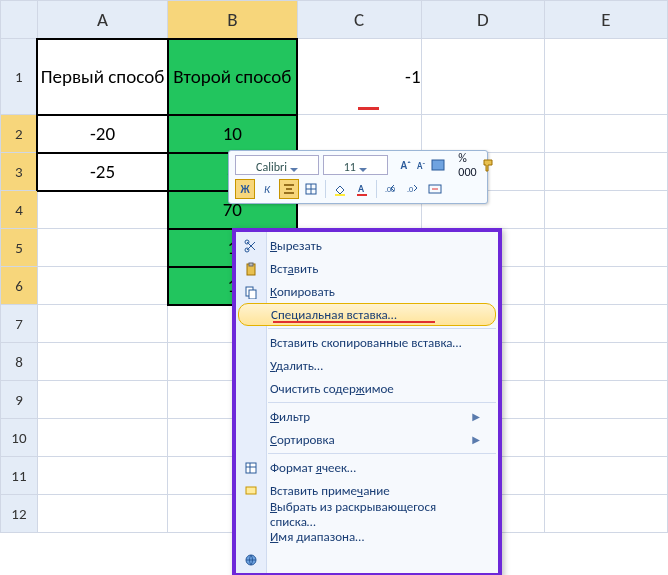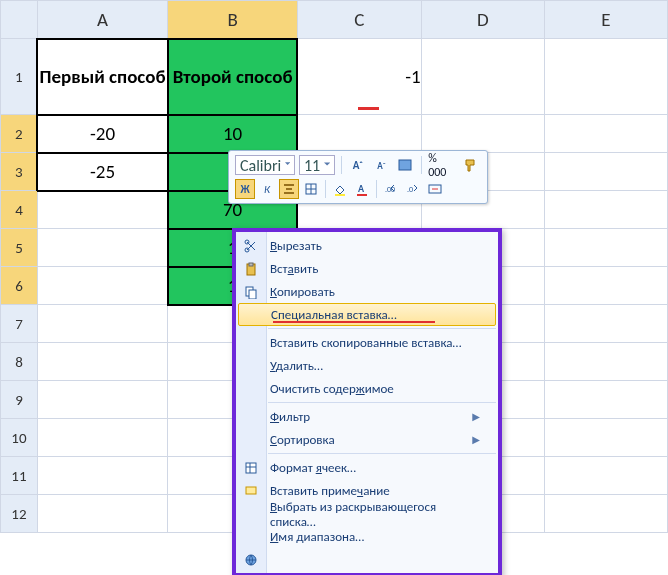--- a/index.html
+++ b/index.html
@@ -3,52 +3,52 @@
 <meta charset="utf-8">
 <style>
 html,body{margin:0;padding:0;font-family:Calibri,Arial,sans-serif;background:#fff;width:668px;height:575px;overflow:hidden}
 .sheet{border-collapse:collapse;table-layout:fixed}
 .sheet td,.sheet th{border:1px solid #d0d7e5;padding:0;position:relative;box-sizing:border-box}
 .hdr{background:#e4ecf7;color:#333;font-weight:normal;text-align:center;font-size:15px}
 .rowhdr{width:40px;height:38px;background:#e4ecf7;text-align:center;font-size:15px;color:#333}
 .colhdr{height:24px}
 .corner{background:#e4ecf7}
 .cell{width:140px;height:38px;font-size:19px;text-align:center;vertical-align:middle}
-.bold{font-weight:bold}
+.bold{font-weight:normal}
 .heavyT{border-top:2px solid #000 !important}
 .heavyB{border-bottom:2px solid #000 !important}
 .heavyL{border-left:2px solid #000 !important}
 .heavyR{border-right:2px solid #000 !important}
 .selhdr{background:#f7d67b}
 .sel{background:#22c55e}
 .c-underline{position:absolute;left:60px;right:42px;bottom:4px;height:3px;background:#e03030}
 .c-cell{text-align:right;padding-right:48px}
 
 
 .minibar{position:absolute;left:228px;top:150px;width:260px;height:54px;background:#f7fbff;border:1px solid #9cb6d6;border-radius:3px;padding:3px 6px;box-sizing:border-box;box-shadow:1px 1px 3px rgba(0,0,0,.2)}
 .minibar .row1{display:flex;align-items:center;gap:4px;height:22px;font-size:12px}
 .minibar .row2{display:flex;align-items:center;gap:2px;height:22px;margin-top:2px}
-.fontbox{border:1px solid #aac;background:#fff;height:18px;display:flex;align-items:center;padding:0 4px;font-size:16px;color:#355}
+.fontbox{border:1px solid #aac;background:#fff;height:18px;display:flex;align-items:flex-end;padding:0 20px;font-size:12px;color:#355}
 .fontname{width:50px}
 .fontsize{width:26px}
 .dd{width:8px;height:8px;display:inline-block}
 .dd svg{display:block}
 .ico{width:18px;height:18px;display:flex;align-items:center;justify-content:center;border:1px solid transparent;font-size:11px;color:#2a5a9a}
 .ico.active{border:1px solid #c79500;background:#f7d67b}
 .sep{width:1px;height:18px;background:#c7d6ea;margin:0 2px}
 .pct{font-size:12px;color:#0f172a}
 
 
 .ctx{position:absolute;left:232px;top:228px;width:262px;background:#f6f9fd;border:4px solid #6d28d9;box-shadow:2px 2px 6px rgba(0,0,0,.25);font-size:13px;color:#1a3e75}
 .ctx .iconcol{position:absolute;left:0;top:0;bottom:0;width:30px;background:#e7eefb;border-right:1px solid #d0dbef}
 .ctx ul{list-style:none;margin:0;padding:2px 0;position:relative}
 .ctx li{display:flex;align-items:center;height:23px;padding:0 18px 0 34px;position:relative;cursor:default}
 .ctx li .lbl{flex:1}
 .ctx li .arrow{font-size:10px;color:#5a7bad}
-.ctx li.hl{background:linear-gradient(#fff3d0,#ffe49a);border:1px solid #e4b200;border-radius:2px;margin:0 2px;padding-left:32px;height:21px}
+.ctx li.hl{background:linear-gradient(#fff3d0,#ffe49a);border:1px solid #e4b200;border-radius:10px;margin:0 2px;padding-left:32px;height:21px}
 .ctx hr{border:none;border-top:1px solid #d0dbef;margin:2px 2px 2px 32px}
 .ctx .mi{position:absolute;left:6px;width:18px;height:18px;display:flex;align-items:center;justify-content:center}
 .underline-red{position:absolute;left:34px;right:60px;bottom:2px;height:2.5px;background:#e03030}
 .uchar{text-decoration:underline}
 </style>
 </head>
 <body>
 
 <table class="sheet">
 <tbody>

